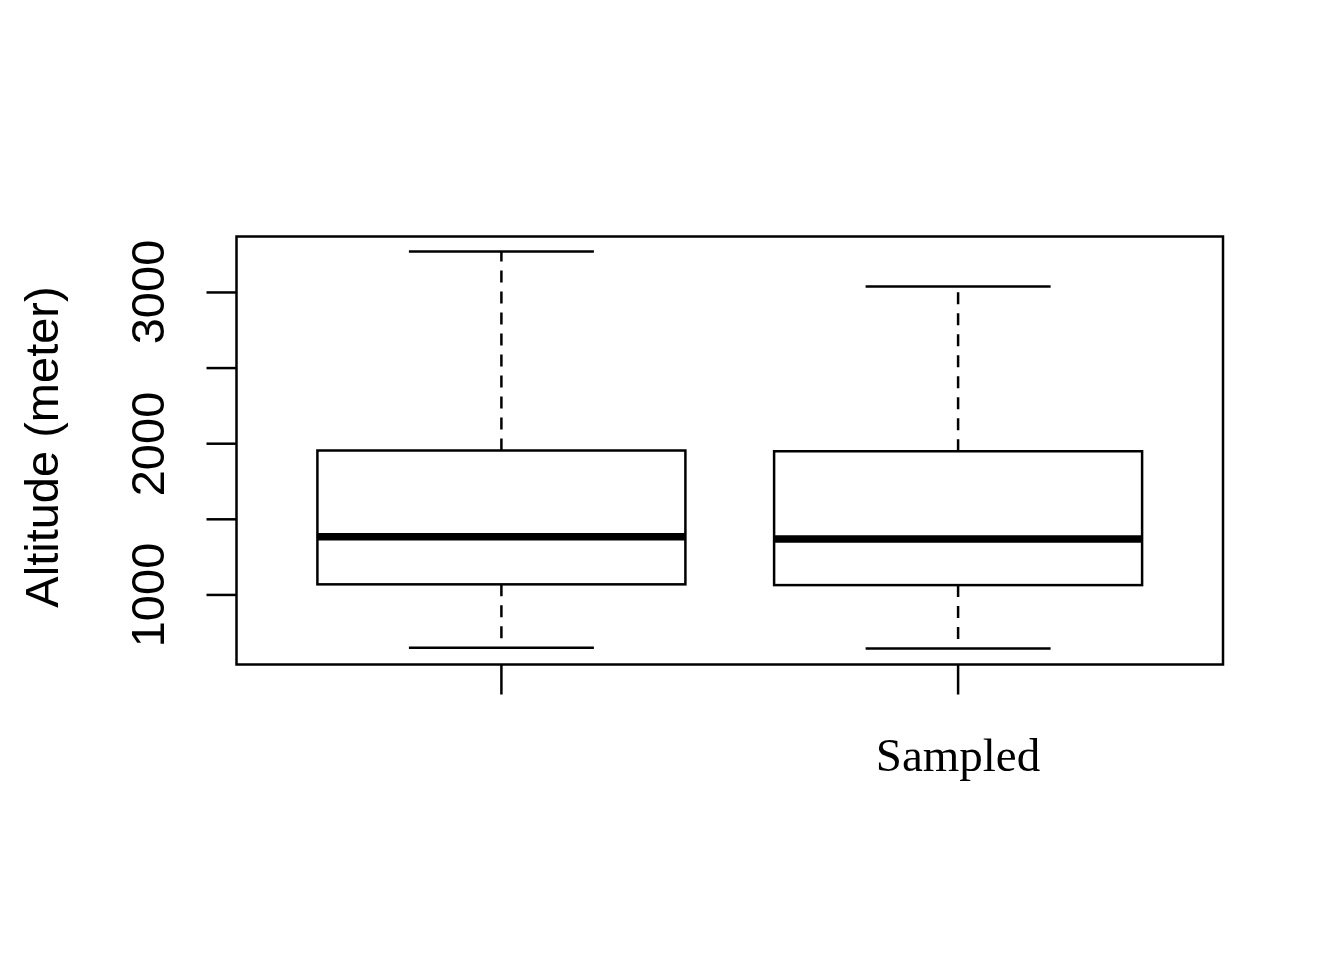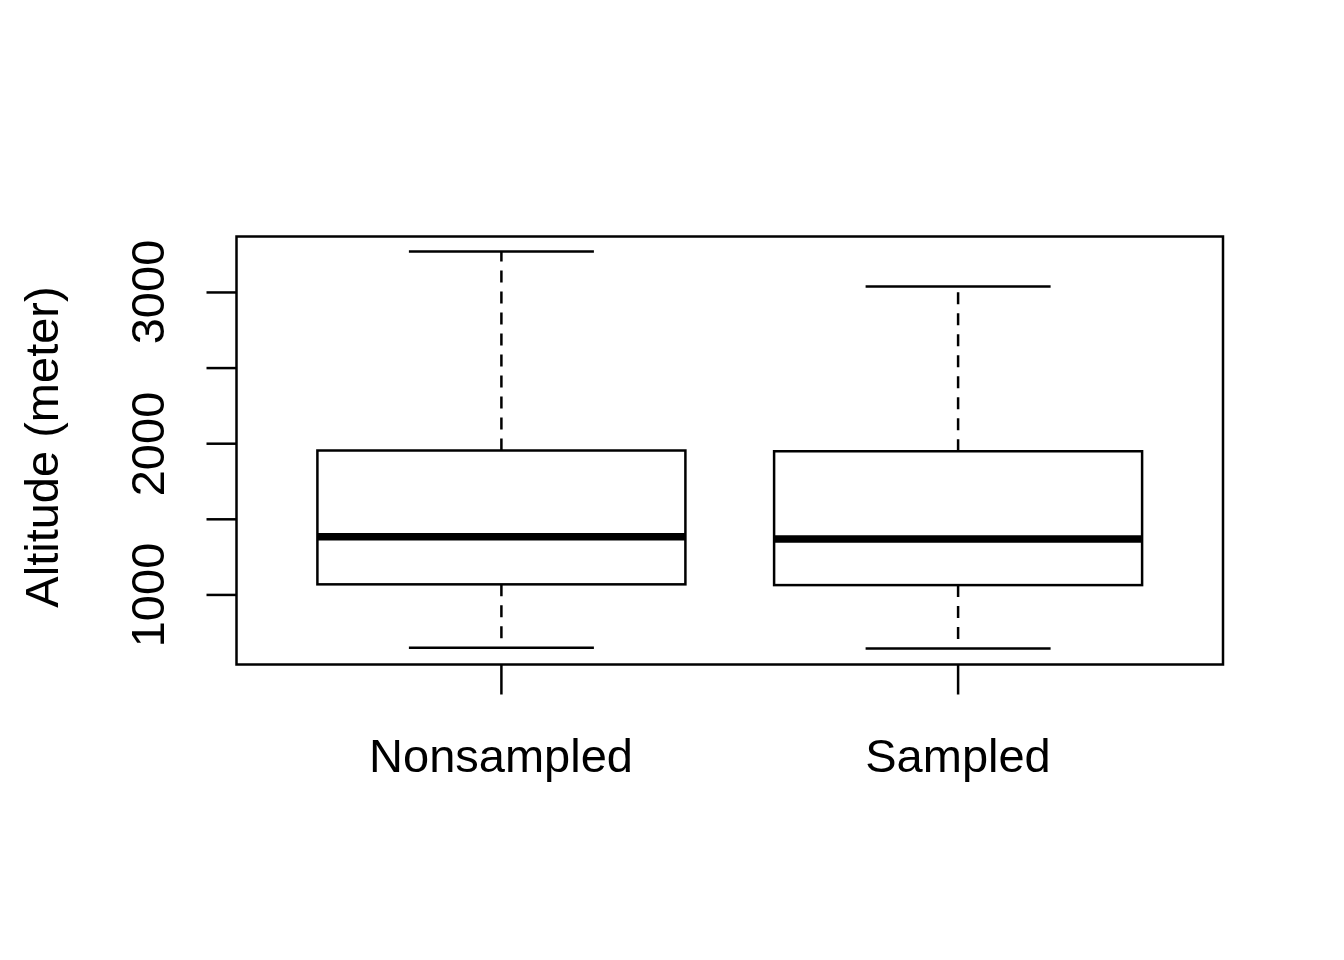--- a/index.html
+++ b/index.html
@@ -28,21 +28,21 @@
     transform:translate(-50%,-50%) rotate(-90deg);
   }
   .ytl-1000{top:595px;}
   .ytl-2000{top:444px;}
   .ytl-3000{top:292px;}
   .x-cat-label{
     top:756px;
     transform:translate(-50%,-50%);
   }
   .xcl-0{left:501px;}
-  .xcl-1{left:958px;}
+  .xcl-1{left:958px;font-family:Liberation Serif, serif;}
 </style>
 </head>
 <body>
 
 <div class="figure">
 
   <svg id="plot-svg" width="1344" height="960" viewBox="0 0 1344 960">
       <rect x="236.5" y="236.5" width="986.5" height="428" fill="none" stroke="#000000" stroke-width="2.5"></rect>
       <line x1="206.5" y1="594.9310954063604" x2="236.5" y2="594.9310954063604" stroke="#000000" stroke-width="2.5"></line>
       <line x1="206.5" y1="519.3127208480565" x2="236.5" y2="519.3127208480565" stroke="#000000" stroke-width="2.5"></line>
@@ -64,15 +64,14 @@
       <line x1="774.1" y1="538.9734982332155" x2="1142.1" y2="538.9734982332155" stroke="#000000" stroke-width="7.5"></line>
       <line x1="958.1" y1="664.5" x2="958.1" y2="694.5" stroke="#000000" stroke-width="2.5"></line>
     </svg>
 
   <div class="axis-text y-title">Altitude (meter)</div>
 
   <div class="axis-text y-tick-label ytl-1000">1000</div>
   <div class="axis-text y-tick-label ytl-2000">2000</div>
   <div class="axis-text y-tick-label ytl-3000">3000</div>
 
-  <div class="axis-text x-cat-label xcl-0">Nonsampled</div>
   <div class="axis-text x-cat-label xcl-1">Sampled</div>
 </div>
 
 </body></html>

